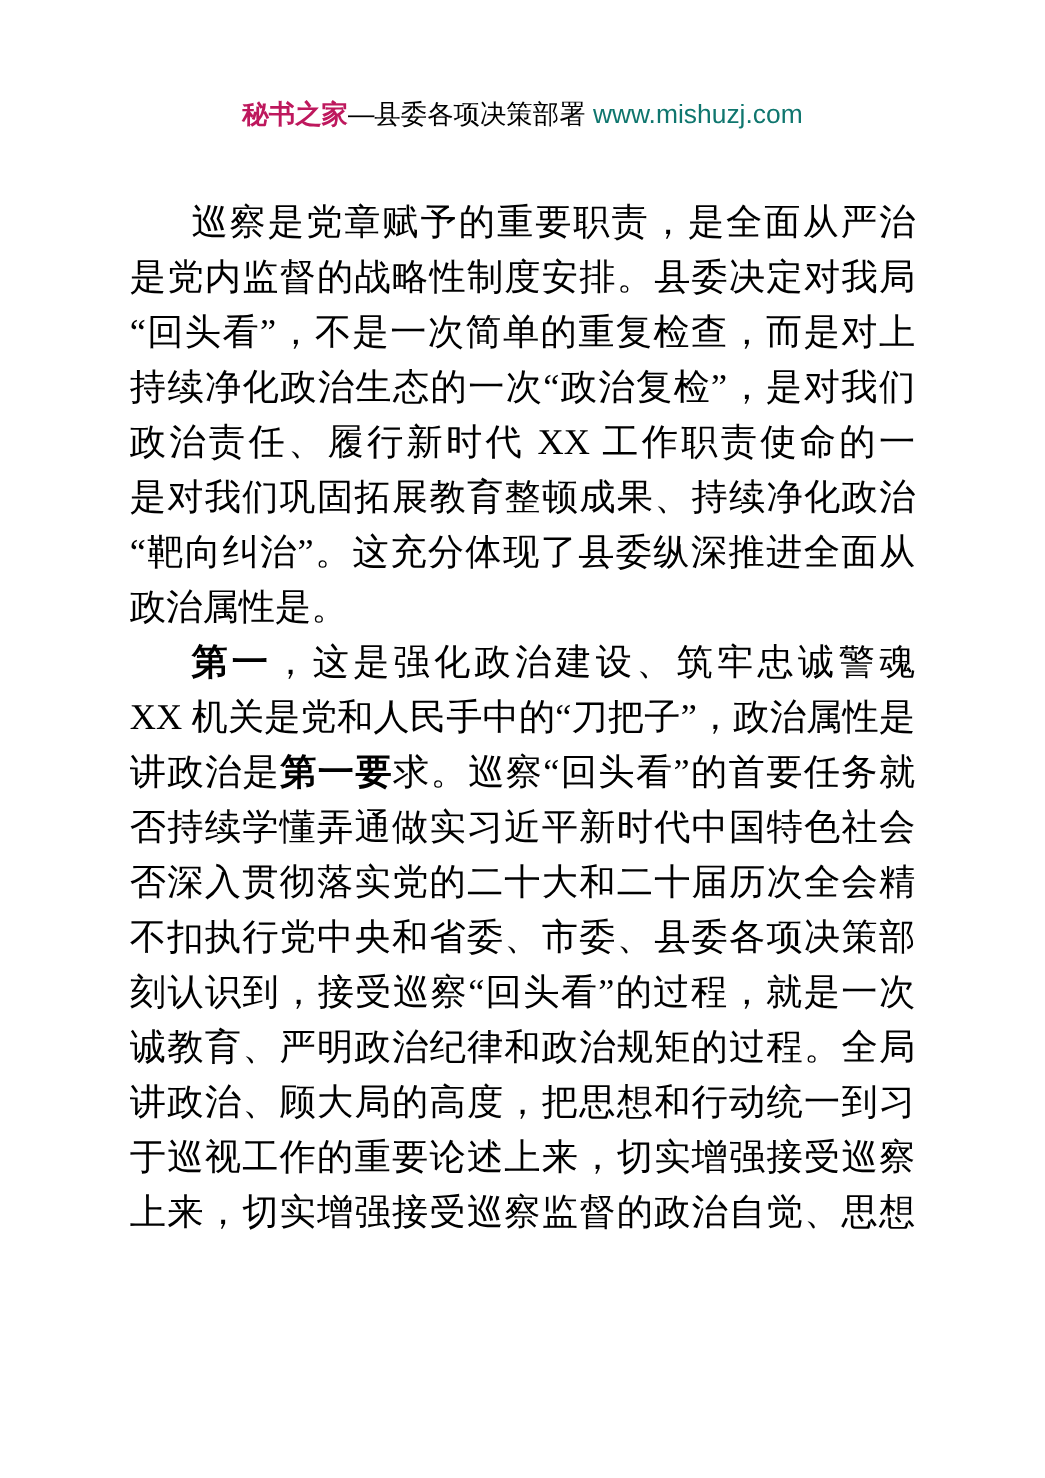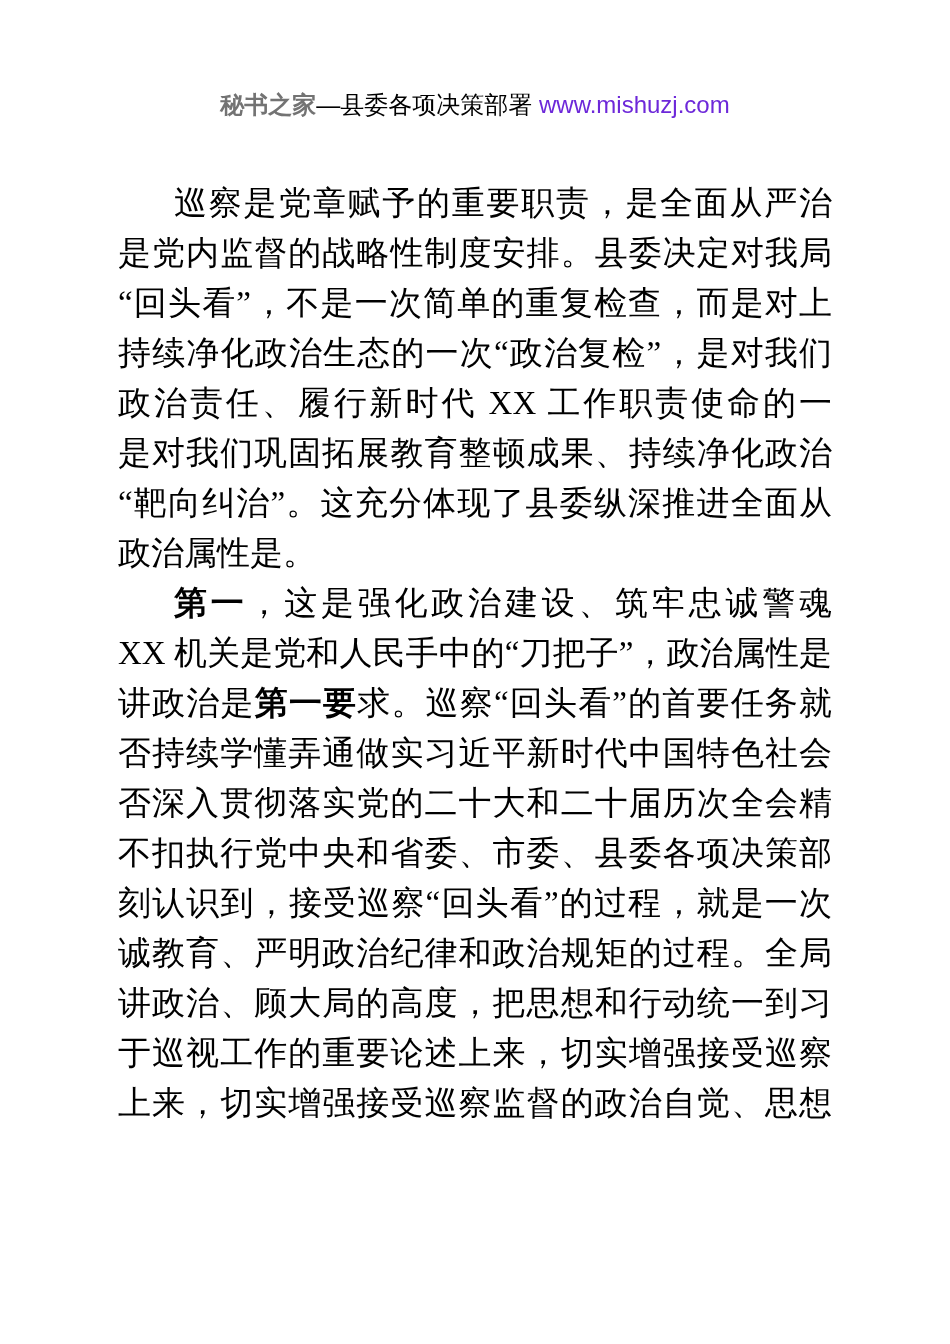--- a/index.html
+++ b/index.html
@@ -21,30 +21,30 @@
     top: 90px;
     left: 0;
     width: 100%;
     text-align: center;
     font-size: 24px;
     line-height: 30px;
     font-family: "Liberation Sans", sans-serif;
     white-space: nowrap;
   }
   .header .brand {
-    color: #737373;
+    color: #be185d;
     font-weight: bold;
     text-align: center;
   }
   .header .sep,
   .header .tagline {
     color: #000000;
   }
   .header .url {
-    color: #6d28d9;
+    color: #0f766e;
     text-decoration: none;
   }
   .content {
     position: absolute;
     top: 178px;
     left: 118px;
     width: 714px;
     font-size: 33px;
     line-height: 50px;
     color: #000000;

